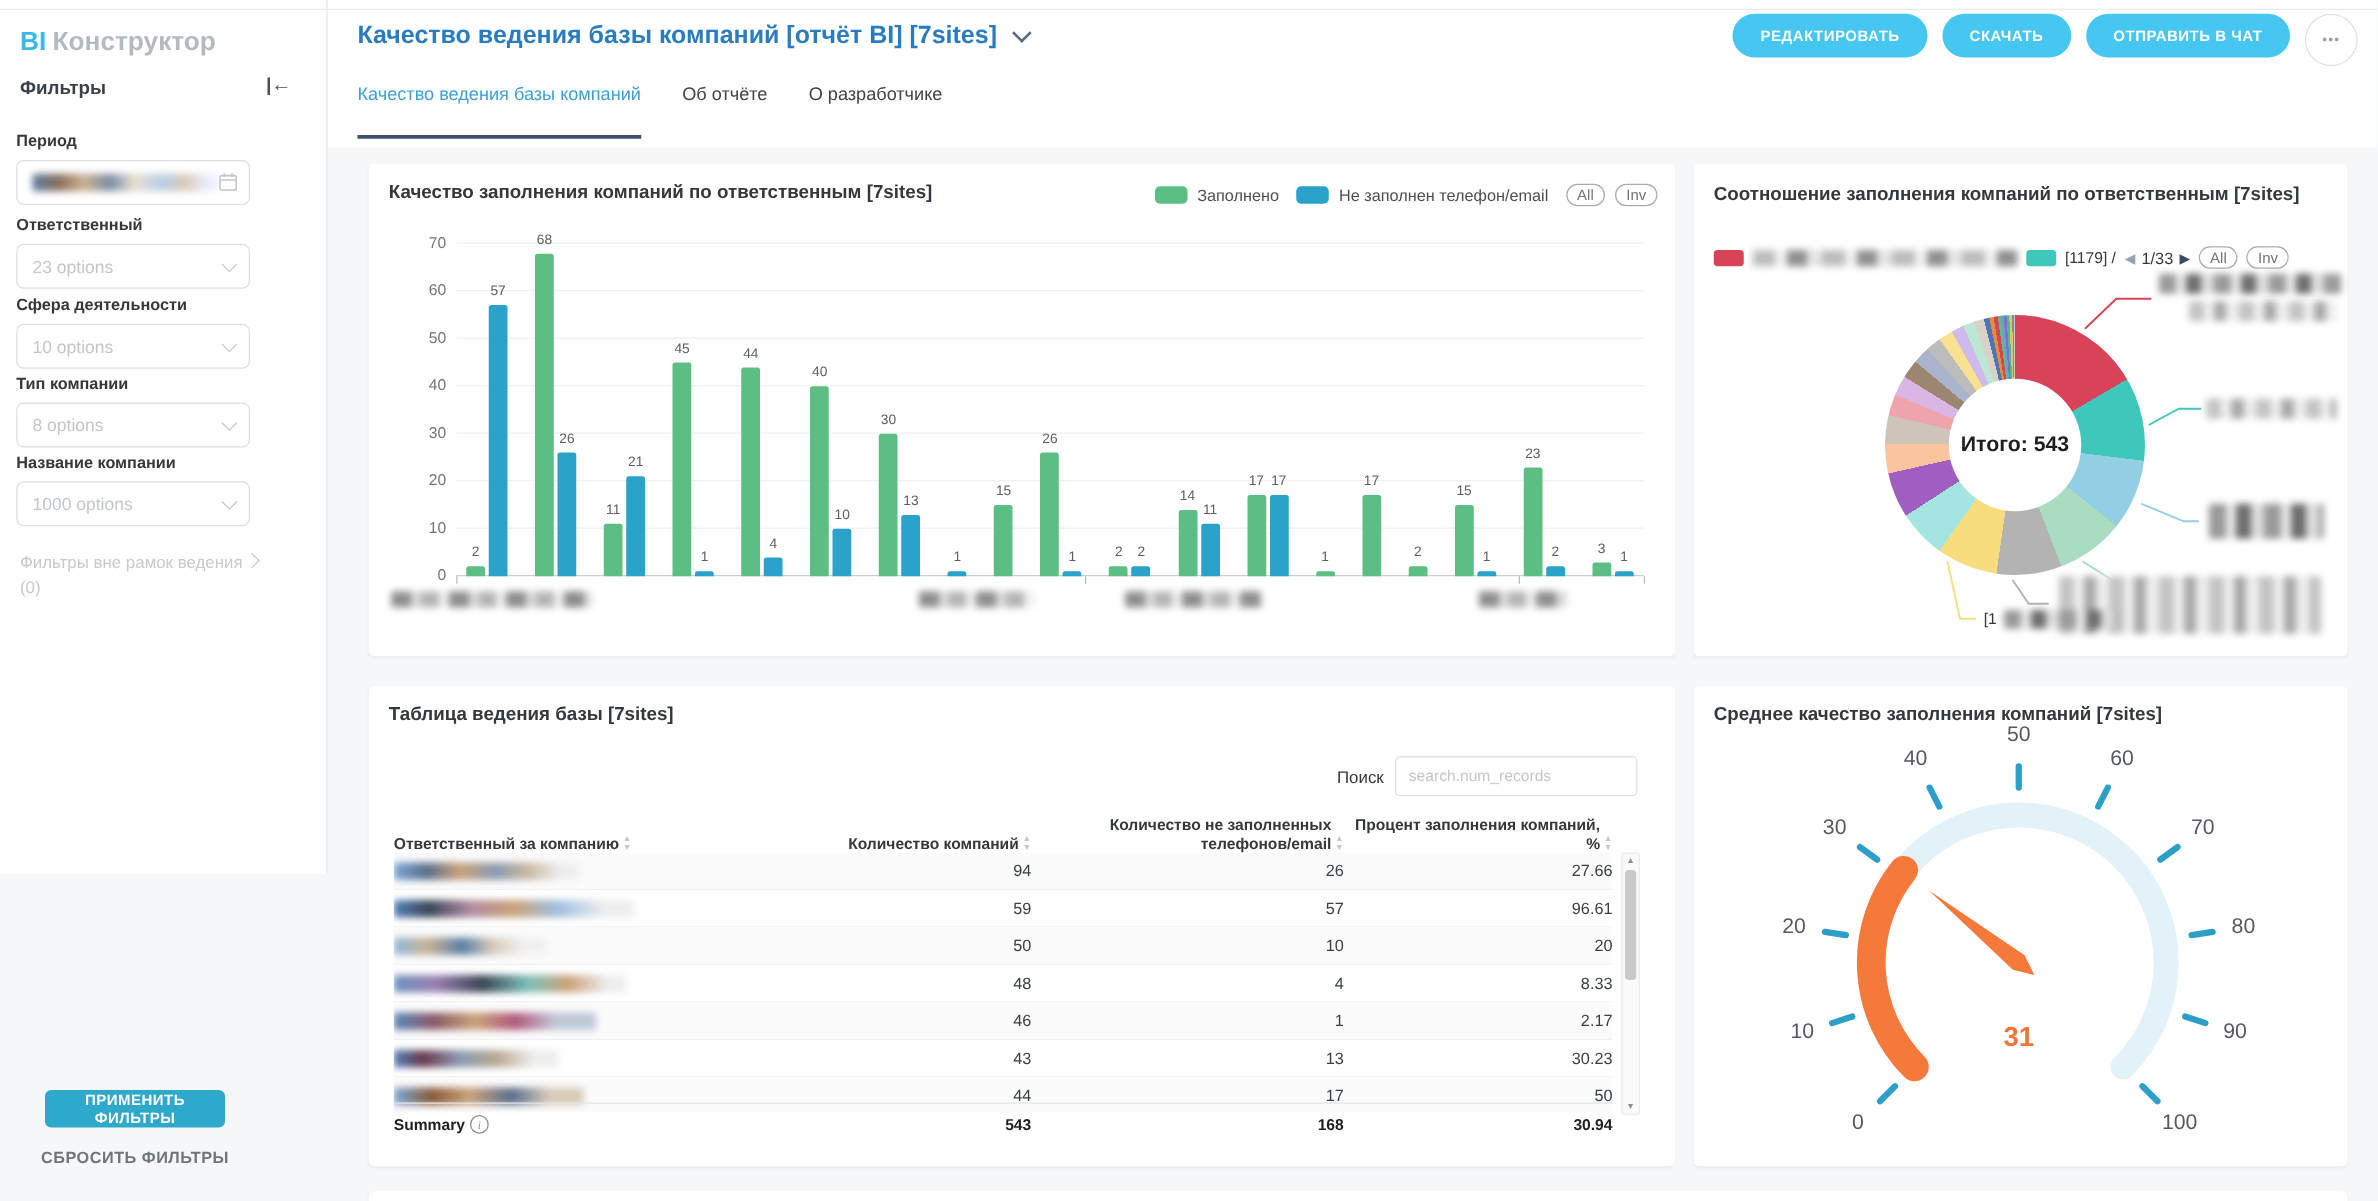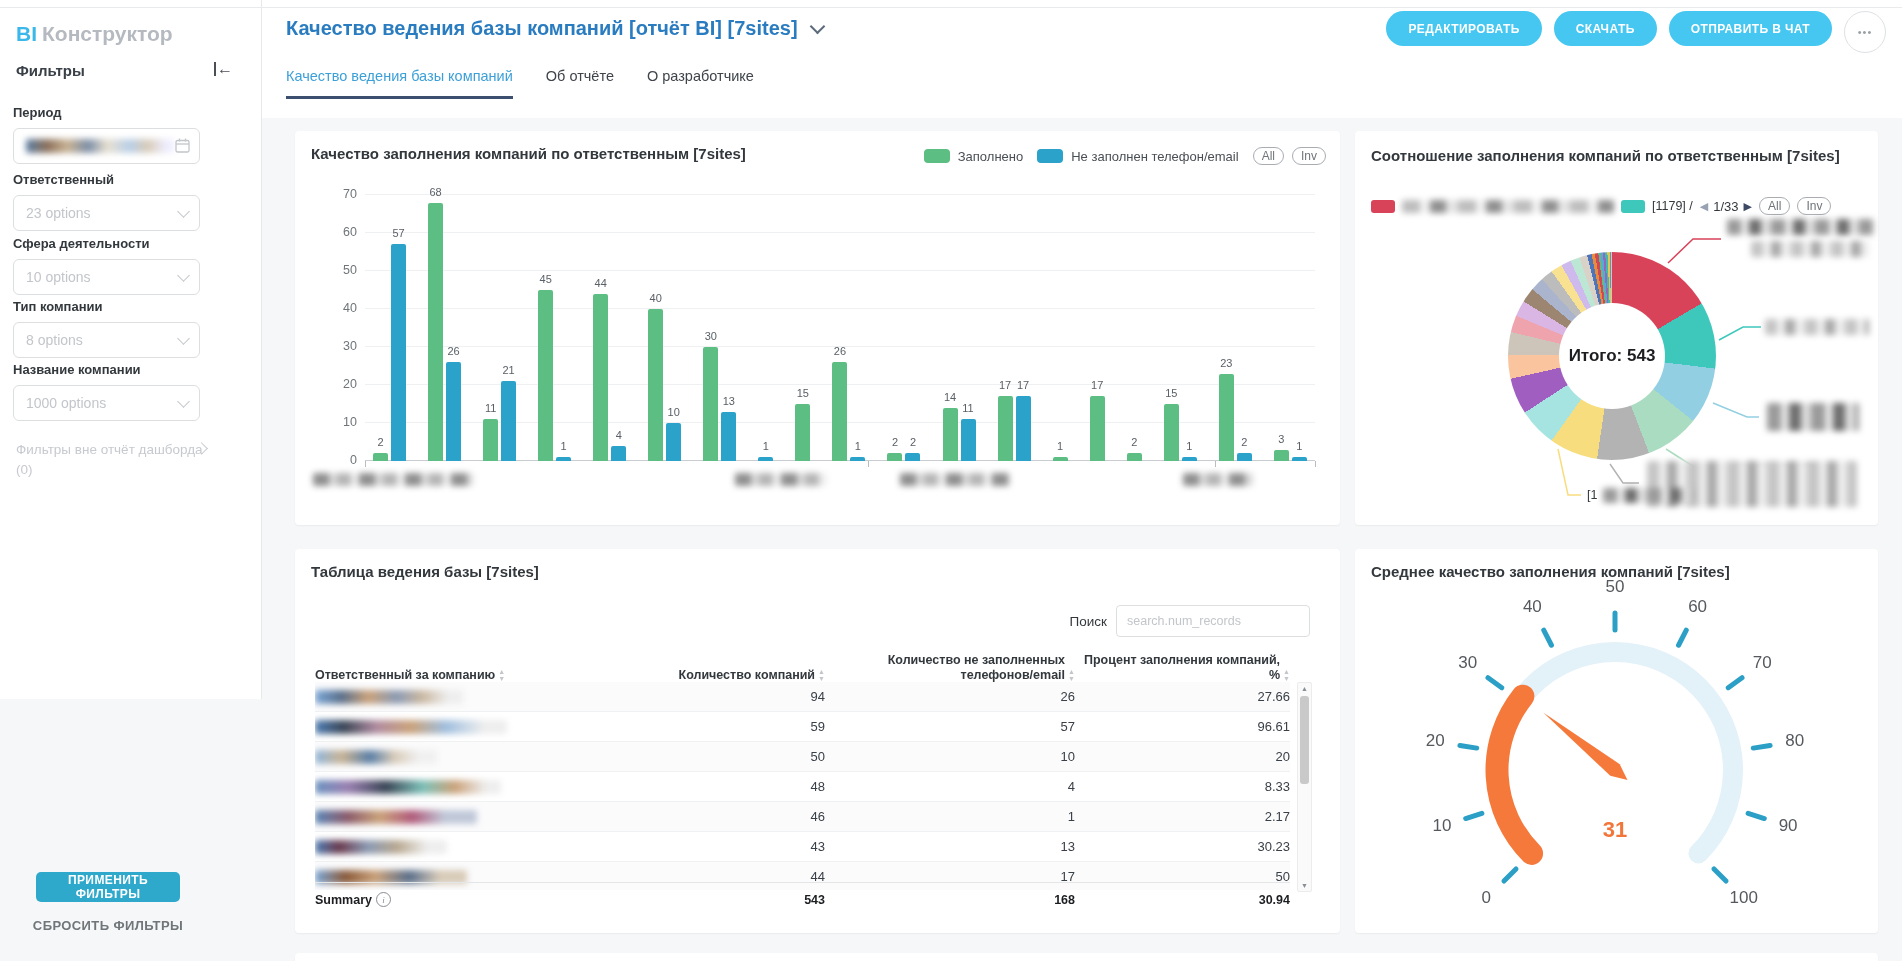--- a/index.html
+++ b/index.html
@@ -35,21 +35,21 @@
   .main-header{position:absolute;left:262px;top:0;right:0;height:118px;background:#fff;z-index:2}
   .report-title{position:absolute;left:24px;top:17px;font-size:20px;font-weight:600;color:#2a7cc0;white-space:nowrap;display:flex;align-items:center;cursor:pointer}
   .report-title .chev{display:inline-block;width:9px;height:9px;border-right:2px solid #5b6b7c;border-bottom:2px solid #5b6b7c;
                       transform:rotate(45deg);margin-left:14px;margin-top:-4px}
   .hbtns{position:absolute;right:16px;top:11px;display:flex;gap:12px;}
   .pill-btn{height:35px;border:none;border-radius:18px;background:#45c7f1;color:#fff;font-size:12px;font-weight:bold;
             letter-spacing:.4px;padding:0 22px;cursor:pointer;font-family:inherit}
   .more-btn{width:42px;height:42px;border-radius:50%;background:#fff;border:1px solid #dfe1e4;color:#9aa0a6;
             font-size:11px;letter-spacing:1px;cursor:pointer;display:flex;align-items:center;justify-content:center;font-family:inherit}
   .tabs{position:absolute;left:24px;top:68px;display:flex;gap:33px;font-size:14.5px}
-  .tab{padding-bottom:15px;color:#3f444a;cursor:pointer;position:relative}
+  .tab{padding-bottom:27px;color:#3f444a;cursor:pointer;position:relative}
   .tab.active{color:#3ca0d8}
   .tab.active::after{content:"";position:absolute;left:0;right:0;bottom:0;height:3px;background:#3d4f6e}
 
   
   .content{position:absolute;left:262px;top:118px;right:0;bottom:0;background:#f6f7f8}
   .panel{position:absolute;background:#fff;border-radius:4px;box-shadow:0 1px 2px rgba(0,0,0,.05)}
   #panel-bar{left:33px;top:13px;width:1045px;height:394px}
   #panel-donut{left:1093px;top:13px;width:523px;height:394px}
   #panel-table{left:33px;top:431px;width:1045px;height:384px}
   #panel-gauge{left:1093px;top:431px;width:523px;height:384px}
@@ -176,21 +176,21 @@
 
   <div class="fgroup" style="top:362px">
     <div class="flabel">Название компании</div>
     <div class="select">
       <span>1000 options</span>
       <span class="chev"></span>
     </div>
   </div>
 
   <div class="outer-filters">
-    <div>Фильтры вне отчёт дашборда</div>
+    <div>Фильтры вне рамок ведения</div>
     <div>(0)</div>
     <span class="chev-r"></span>
   </div>
 
   <button class="apply-btn">ПРИМЕНИТЬ ФИЛЬТРЫ</button>
   <div class="reset-btn">СБРОСИТЬ ФИЛЬТРЫ</div>
 </div>
 
 <div class="main-header">
   <div class="report-title">

